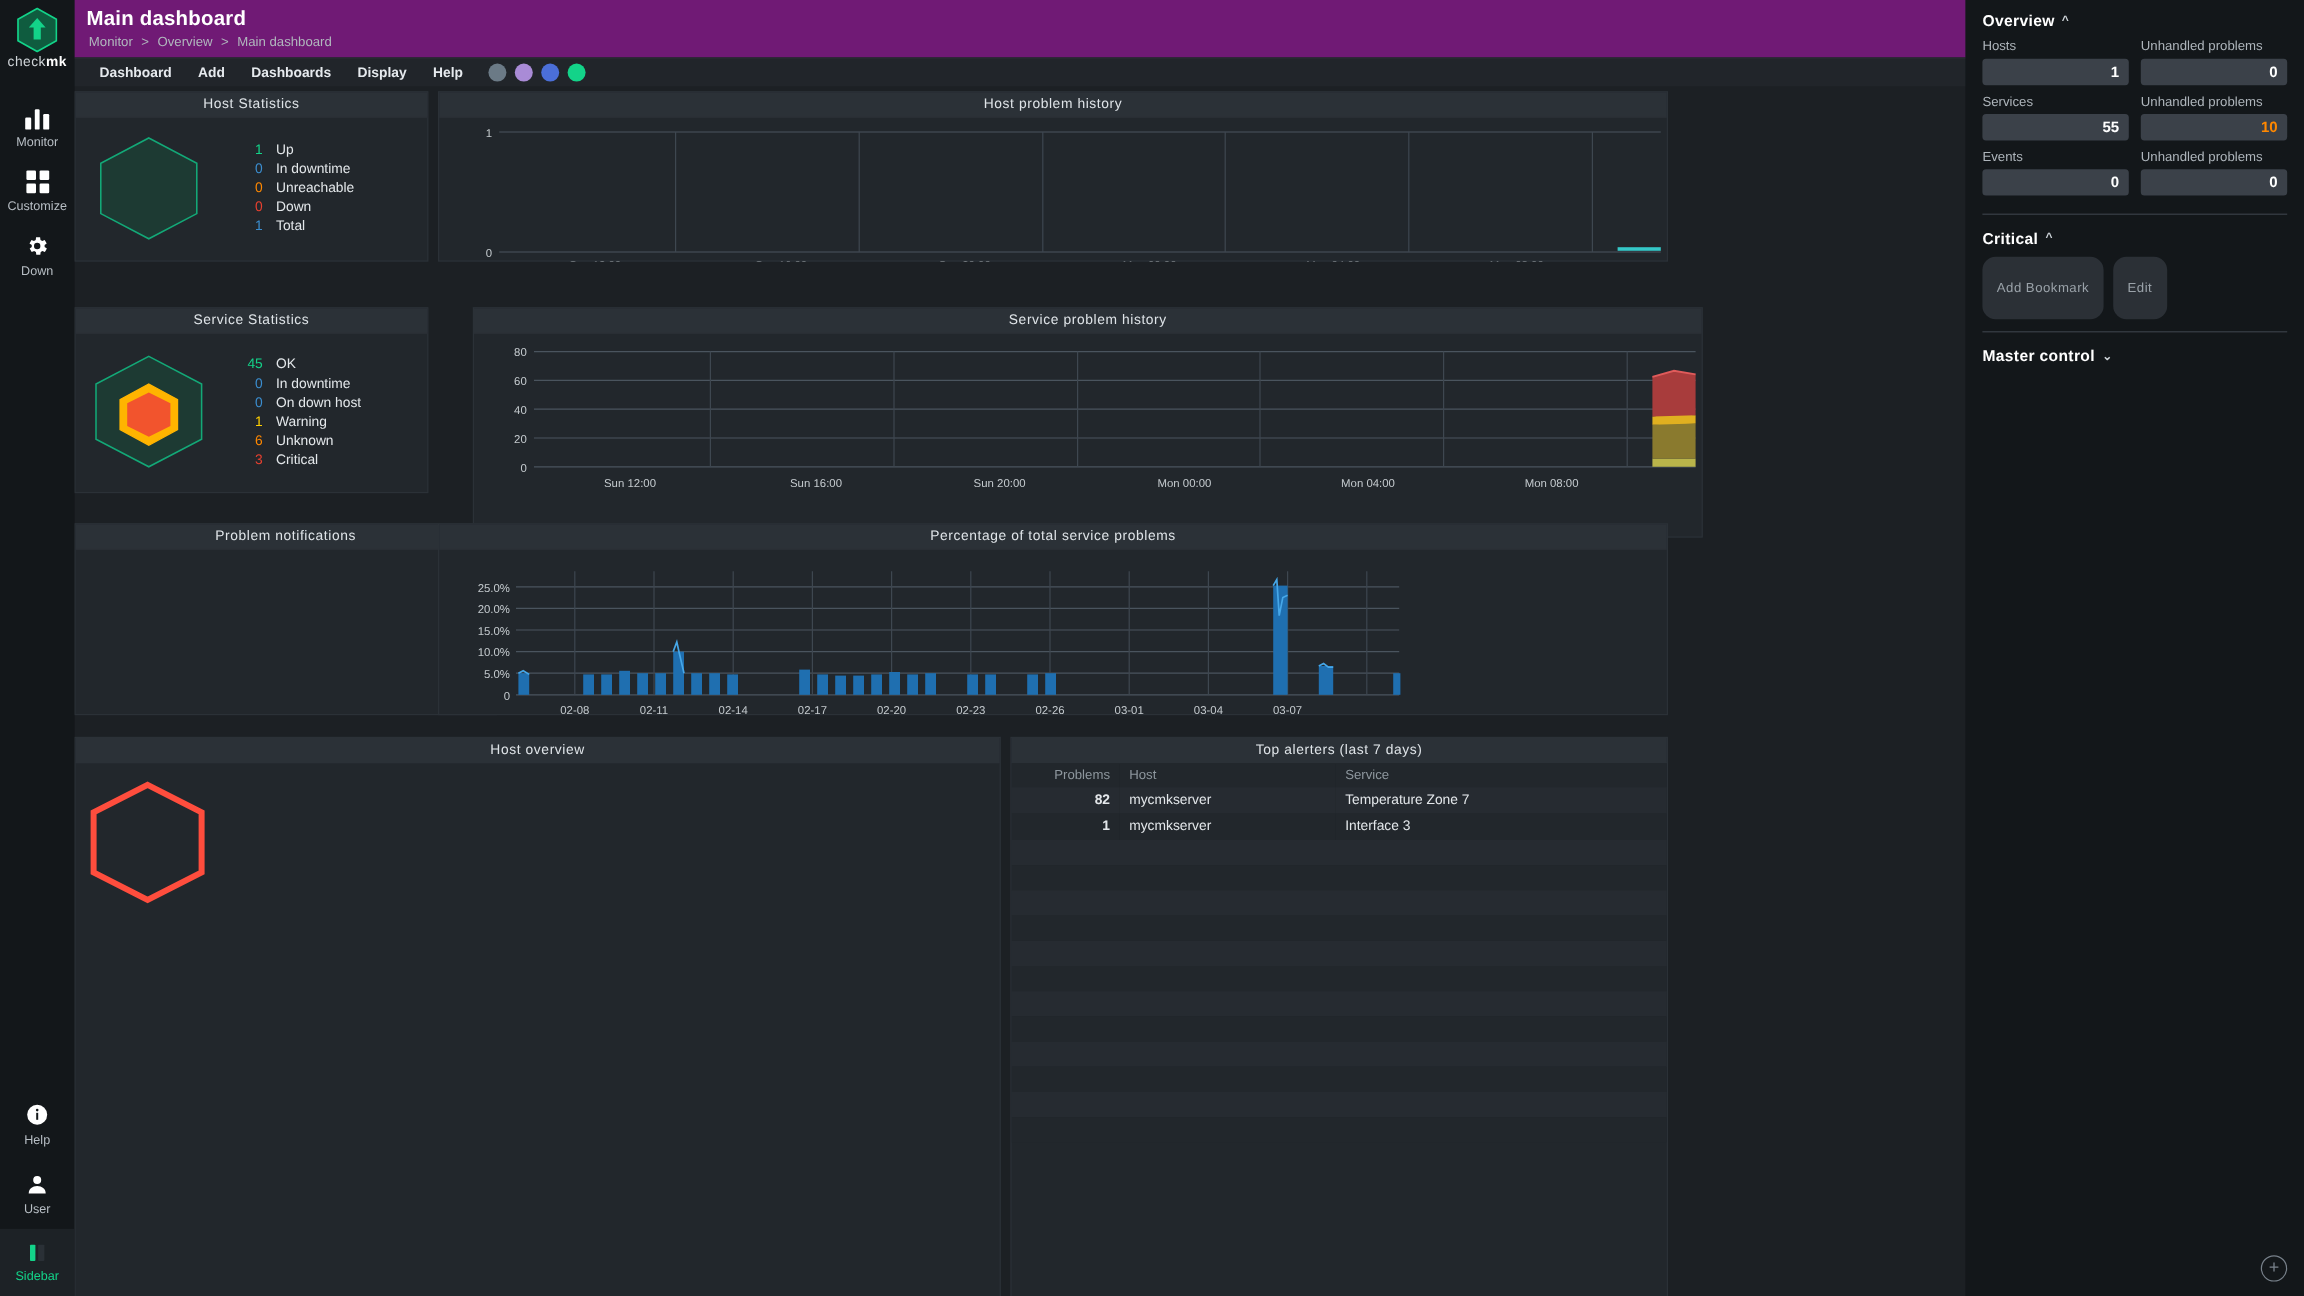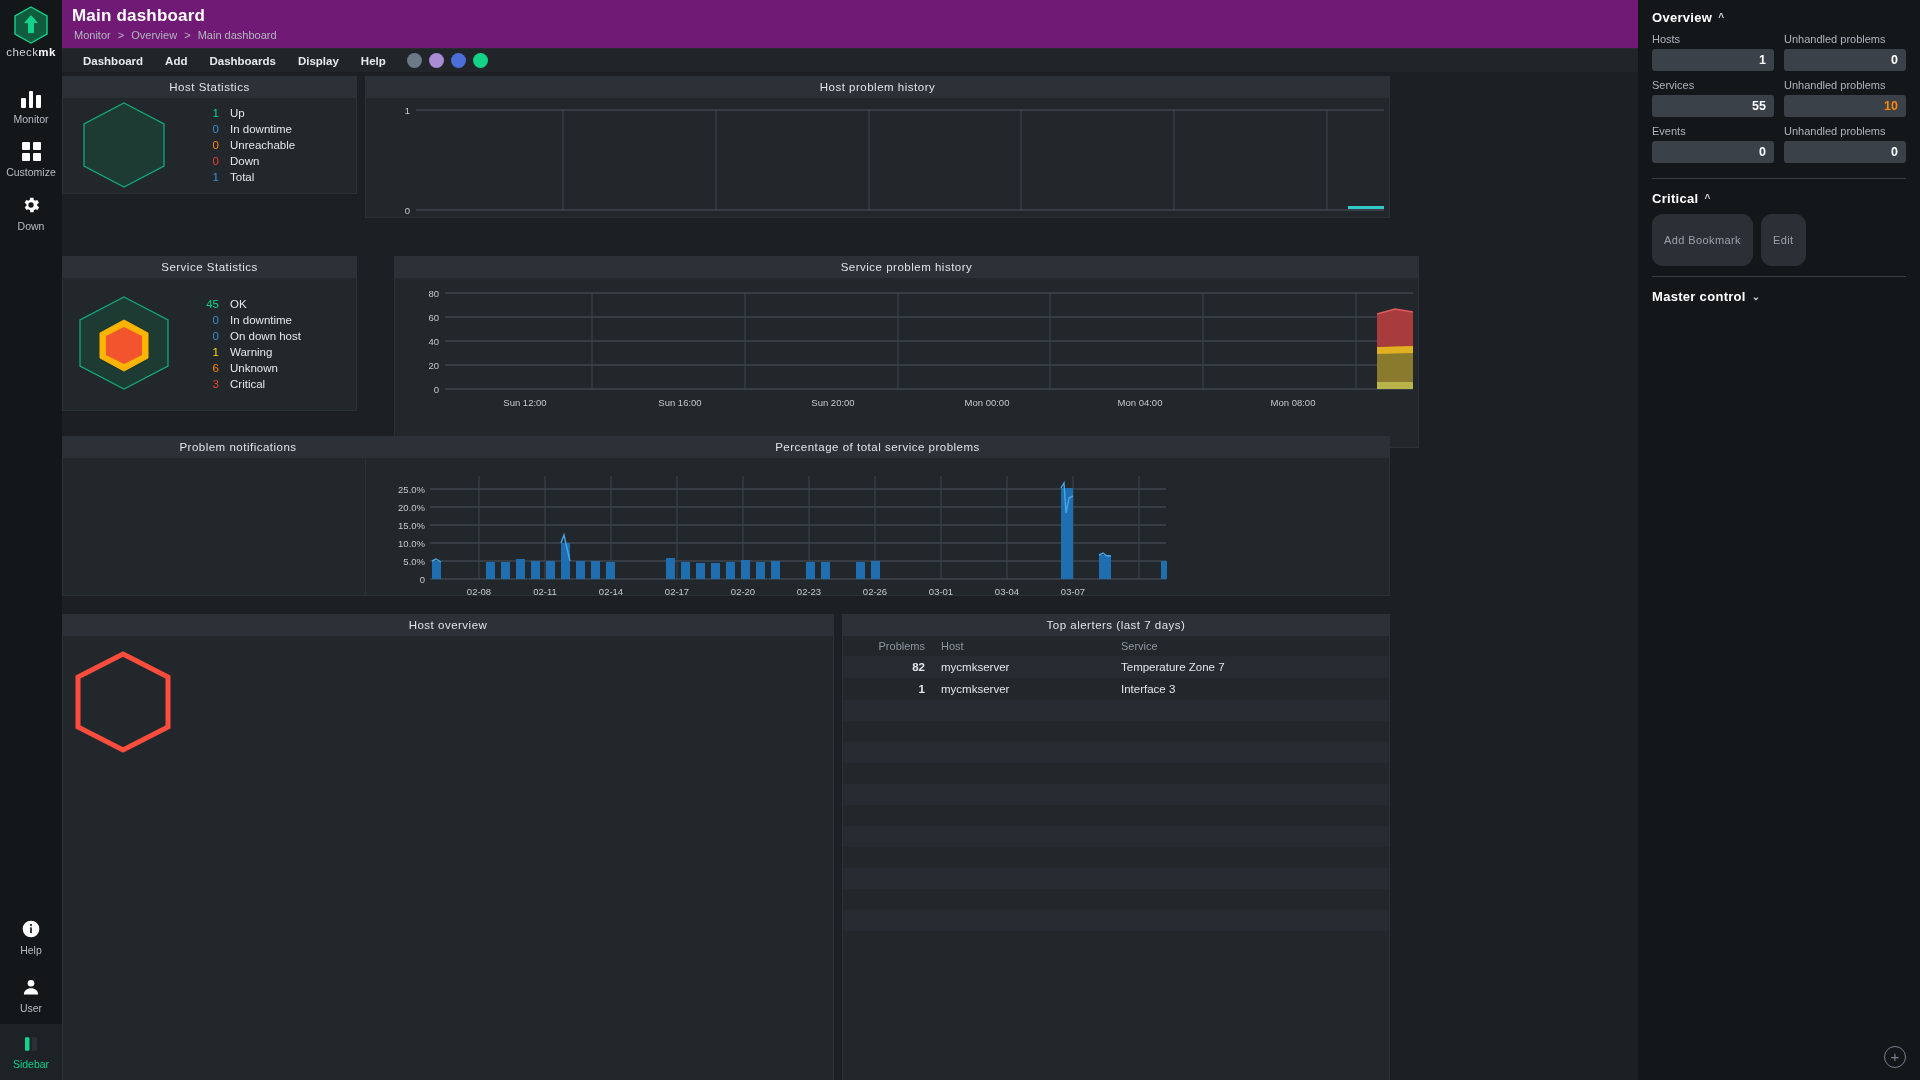--- a/index.html
+++ b/index.html
@@ -205,21 +205,21 @@
       <div class="menu-icons">
         <span class="mi" style="background:#6b7a86"></span>
         <span class="mi" style="background:#a98bd6"></span>
         <span class="mi" style="background:#4b6fd8"></span>
         <span class="mi" style="background:#13d389"></span>
       </div>
     </div>
 
     <div class="board">
 
-      <div class="panel" style="left:0px; top:4px; width:295px; height:118px;">
+      <div class="panel" style="left:0px; top:4px; width:295px; height:142px;">
         <div class="panel-title">Host Statistics</div>
         <div class="panel-body">
           <div class="stat-wrap">
             <div class="hexcol">
               <svg width="90" height="92" viewBox="0 0 90 92">
                 <polygon points="45,4 85,25 85,67 45,88 5,67 5,25" fill="#1d3a33" stroke="#13a877" stroke-width="1.3"></polygon>
               </svg>
             </div>
             <div class="statlist">
               <div class="statrow">

